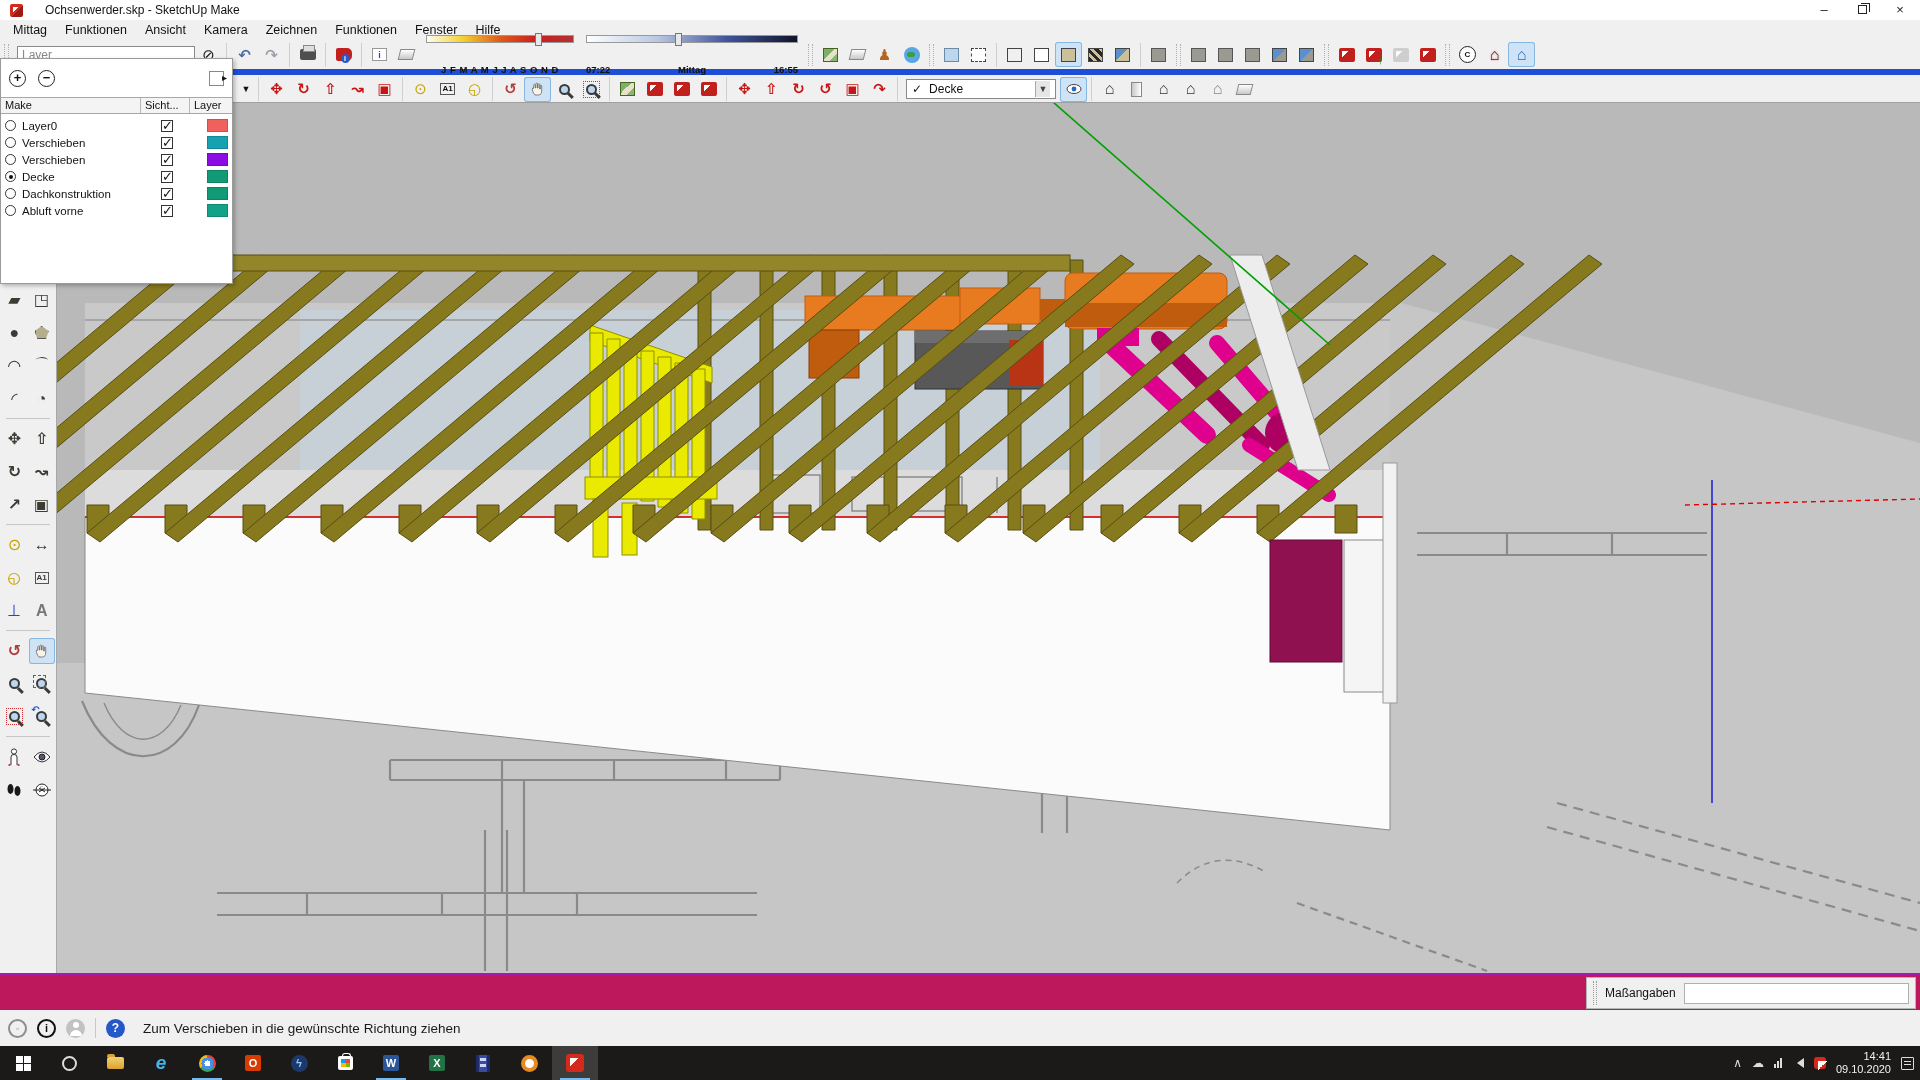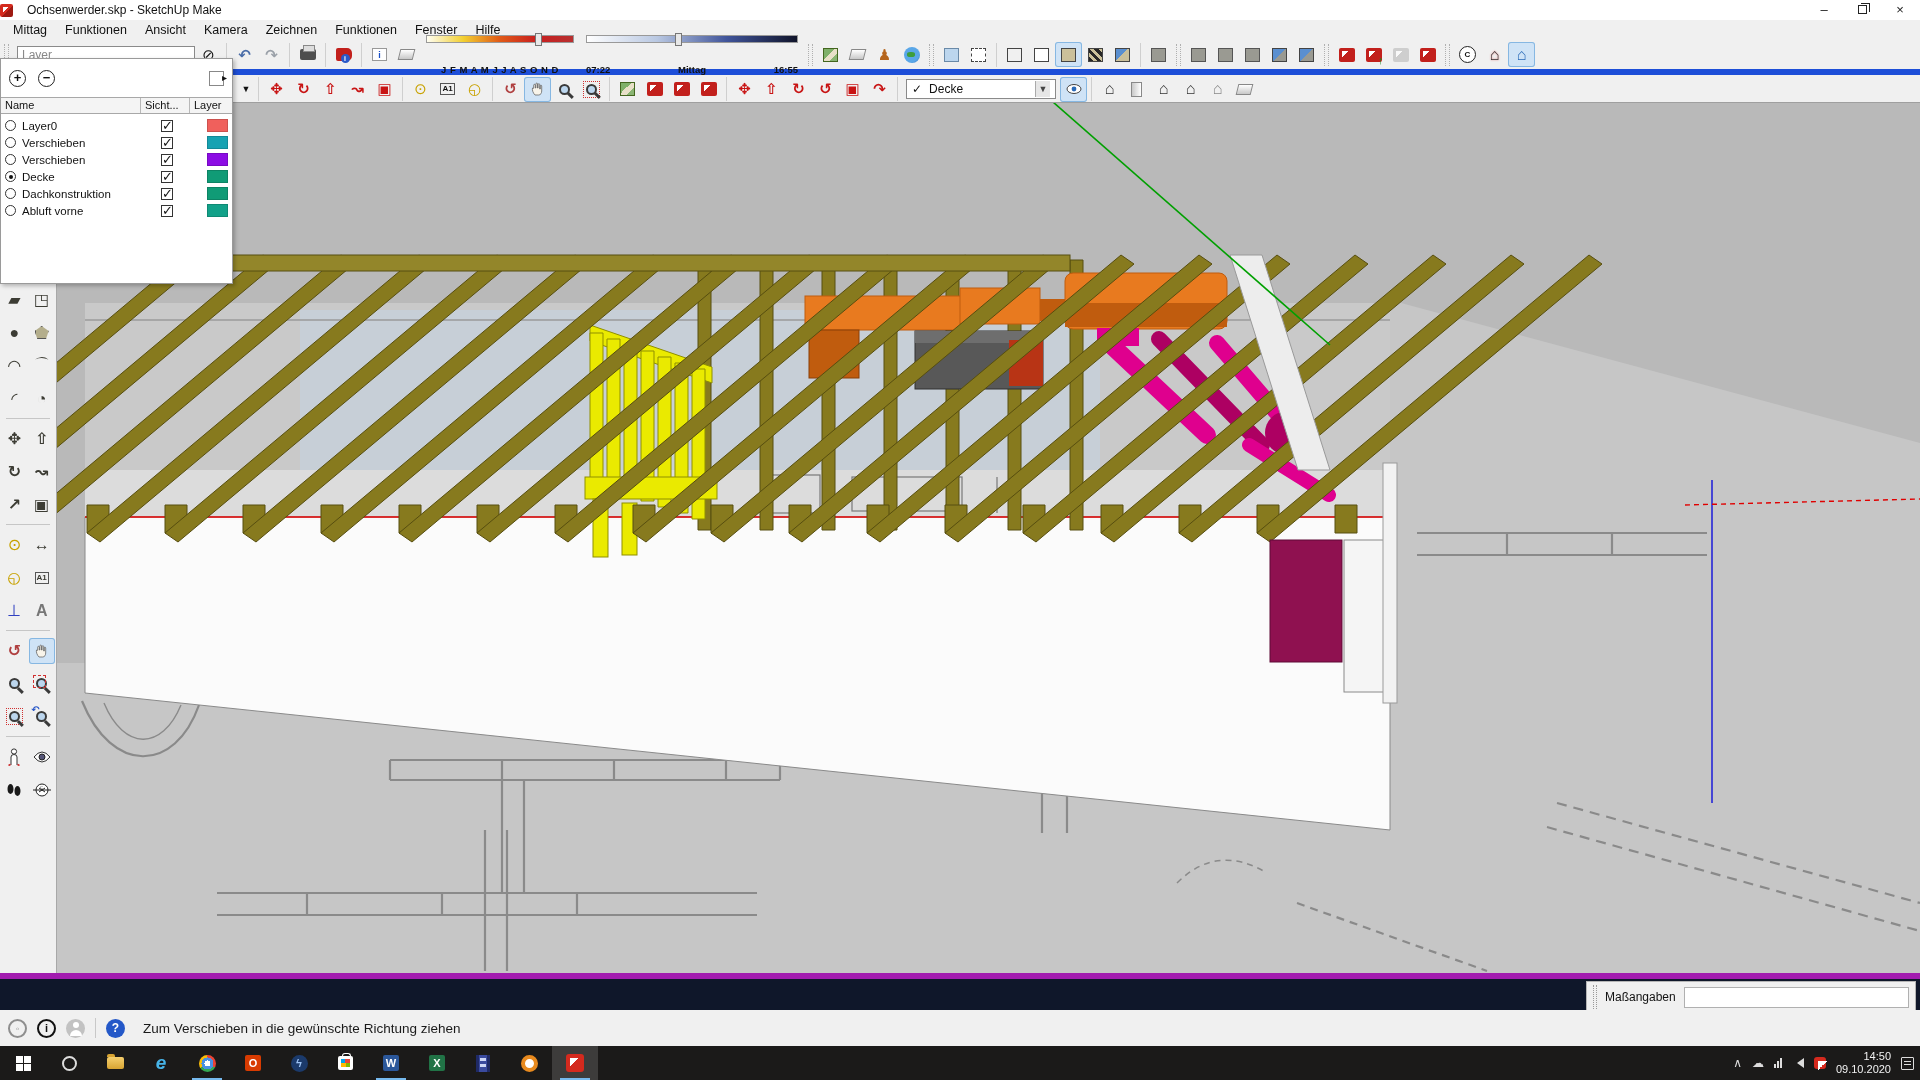--- a/index.html
+++ b/index.html
@@ -2,21 +2,21 @@
 <html style="--sc-bg: #b9b9b9; --sc-ground: #c6c6c6; --sc-interior: #c9c9c9; --sc-ceiling: #c7cfd7; --sc-walltop: #dcdcdc; --sc-wall: #fbfbfb; --sc-truss: #877a1e; --sc-trussdark: #574e10; --sc-beam: #93862a; --sc-yellow: #eaea00; --sc-yellowdark: #8f8f00; --sc-orange: #e87a1f; --sc-orangedark: #c05c0e; --sc-equipgray: #585858; --sc-equipred: #b83415; --sc-magenta: #df008e; --sc-magentadark: #ad0062; --sc-maroon: #8f1150; --sc-axisred: #e00000; --sc-axisgreen: #00a000; --sc-axisblue: #2626d8; --sc-plan: #8a8a8a;"><head>
 <meta charset="utf-8">
 <style>
   * { box-sizing: border-box; margin: 0; padding: 0; }
   html,body { width:1920px; height:1080px; overflow:hidden; }
   body { font-family:"Liberation Sans","DejaVu Sans",sans-serif; font-size:12px; color:#111; background:#f0f0f0; }
   .app { position:relative; width:1920px; height:1080px; background:#f0f0f0; }
   .abs { position:absolute; }
 
   
-  .titlebar { top:0; left:0; width:1920px; height:20px; background:#fff; display:flex; align-items:center; padding-left:0; gap:14px; }
+  .titlebar { top:0; left:0; width:1920px; height:20px; background:#fff; display:flex; align-items:center; padding-left:10px; gap:22px; }
   .sulogo { width:13px; height:13px; border-radius:2px; background:linear-gradient(135deg,#d42a1e 0 55%, #9e1a12 55%); position:relative; }
   .sulogo::after { content:''; position:absolute; left:3px; top:3px; width:7px; height:7px; background:linear-gradient(135deg,#fff 0 40%, transparent 40%); }
   .wbtns { position:absolute; right:4px; top:0; height:20px; display:flex; align-items:center; gap:22px; padding-right:8px; color:#222; }
   .wbtn { font-size:13px; line-height:20px; width:16px; text-align:center; }
   .restore-glyph { width:9px; height:9px; border:1px solid #222; display:inline-block; position:relative; }
   .restore-glyph::after { content:''; position:absolute; left:2px; top:-3px; width:8px; height:8px; border:1px solid #222; border-left:none; border-bottom:none; }
 
   
   .menubar { top:20px; left:0; width:1920px; height:20px; background:#f0f0f0; display:flex; align-items:center; padding-left:4px; }
   .menuitem { padding:0 9px; font-size:12.5px; }
@@ -98,21 +98,21 @@
   .pic { width:26px; height:26px; display:flex; align-items:center; justify-content:center; border-radius:3px; font-size:16px; color:#3c3c34; }
   .pic.act { background:#cfe3f6; box-shadow:inset 0 0 0 1px #86b7e2; }
   .pdiv { height:1px; background:#c6c6c6; margin:3px 6px; }
   .pent { width:14px; height:13px; background:#b4ae8c; border:1px solid #555; clip-path:polygon(50% 0,100% 38%,81% 100%,19% 100%,0 38%); }
   .yel { color:#c8a200; }
 
   
   .viewport { top:103px; left:57px; width:1863px; height:870px; }
 
   
-  .measure-strip { top:973px; left:0; width:1920px; height:37px; background:#0f172a; border-top:6px solid #a21caf; }
+  .measure-strip { top:973px; left:0; width:1920px; height:37px; background:#be185d; border-top:2px solid #a21caf; }
   .measure-box { position:absolute; right:4px; top:2px; width:330px; height:32px; border:1px solid #b5b5b5; display:flex; align-items:center; gap:8px; padding:0 6px; background:#f0f0f0; }
   .vgrip { width:4px; height:24px; border-left:1px dotted #999; border-right:1px dotted #999; }
   .measure-val { margin-left:auto; width:225px; height:21px; background:#fff; border:1px solid #b0b0b0; }
 
   
   .statusbar { top:1010px; left:0; width:1920px; height:36px; background:#f0f0f0; display:flex; align-items:center; padding-left:8px; gap:10px; }
   .scirc { width:19px; height:19px; border-radius:50%; display:flex; align-items:center; justify-content:center; font-weight:bold; }
   .geo { border:2px solid #8e8e8e; color:#8e8e8e; font-size:10px; }
   .cred { border:2px solid #111; color:#111; font-size:11px; }
   .signin { background:#c2c2c2; position:relative; }
@@ -378,21 +378,21 @@
       </span>
   </div>
 
   <div class="abs layers">
     <div class="lp-top">
       <span class="circbtn">+</span>
       <span class="circbtn">−</span>
       <span class="detailbtn"></span>
     </div>
     <div class="lp-head">
-      <div style="width:140px;">Name</div>
+      <div style="width:140px;">Make</div>
       <div style="width:49px;">Sicht...</div>
       <div style="width:42px;border-right:none;">Layer</div>
     </div>
     <div class="lp-rows">
       <div class="lrow">
         <span class="radio"></span>
         <span class="lname">Layer0</span>
         <span class="cb on"></span>
         <span class="swatch" style="background: rgb(240, 96, 92);"></span>
       </div>
@@ -685,20 +685,20 @@
       <span class="trayglyph">∧</span>
       <span class="trayglyph">☁</span>
       <span class="netbars">
           <i style="height:4px"></i>
           <i style="height:7px"></i>
           <i style="height:10px"></i>
         </span>
       <span class="speaker"></span>
       <span class="sutask" style="width:12px;height:12px;"></span>
       <div class="clock">
-        <div>14:50</div>
+        <div>14:41</div>
         <div>09.10.2020</div>
       </div>
       <span class="notif"></span>
     </div>
   </div>
 
 </div>
 
 </body></html>

